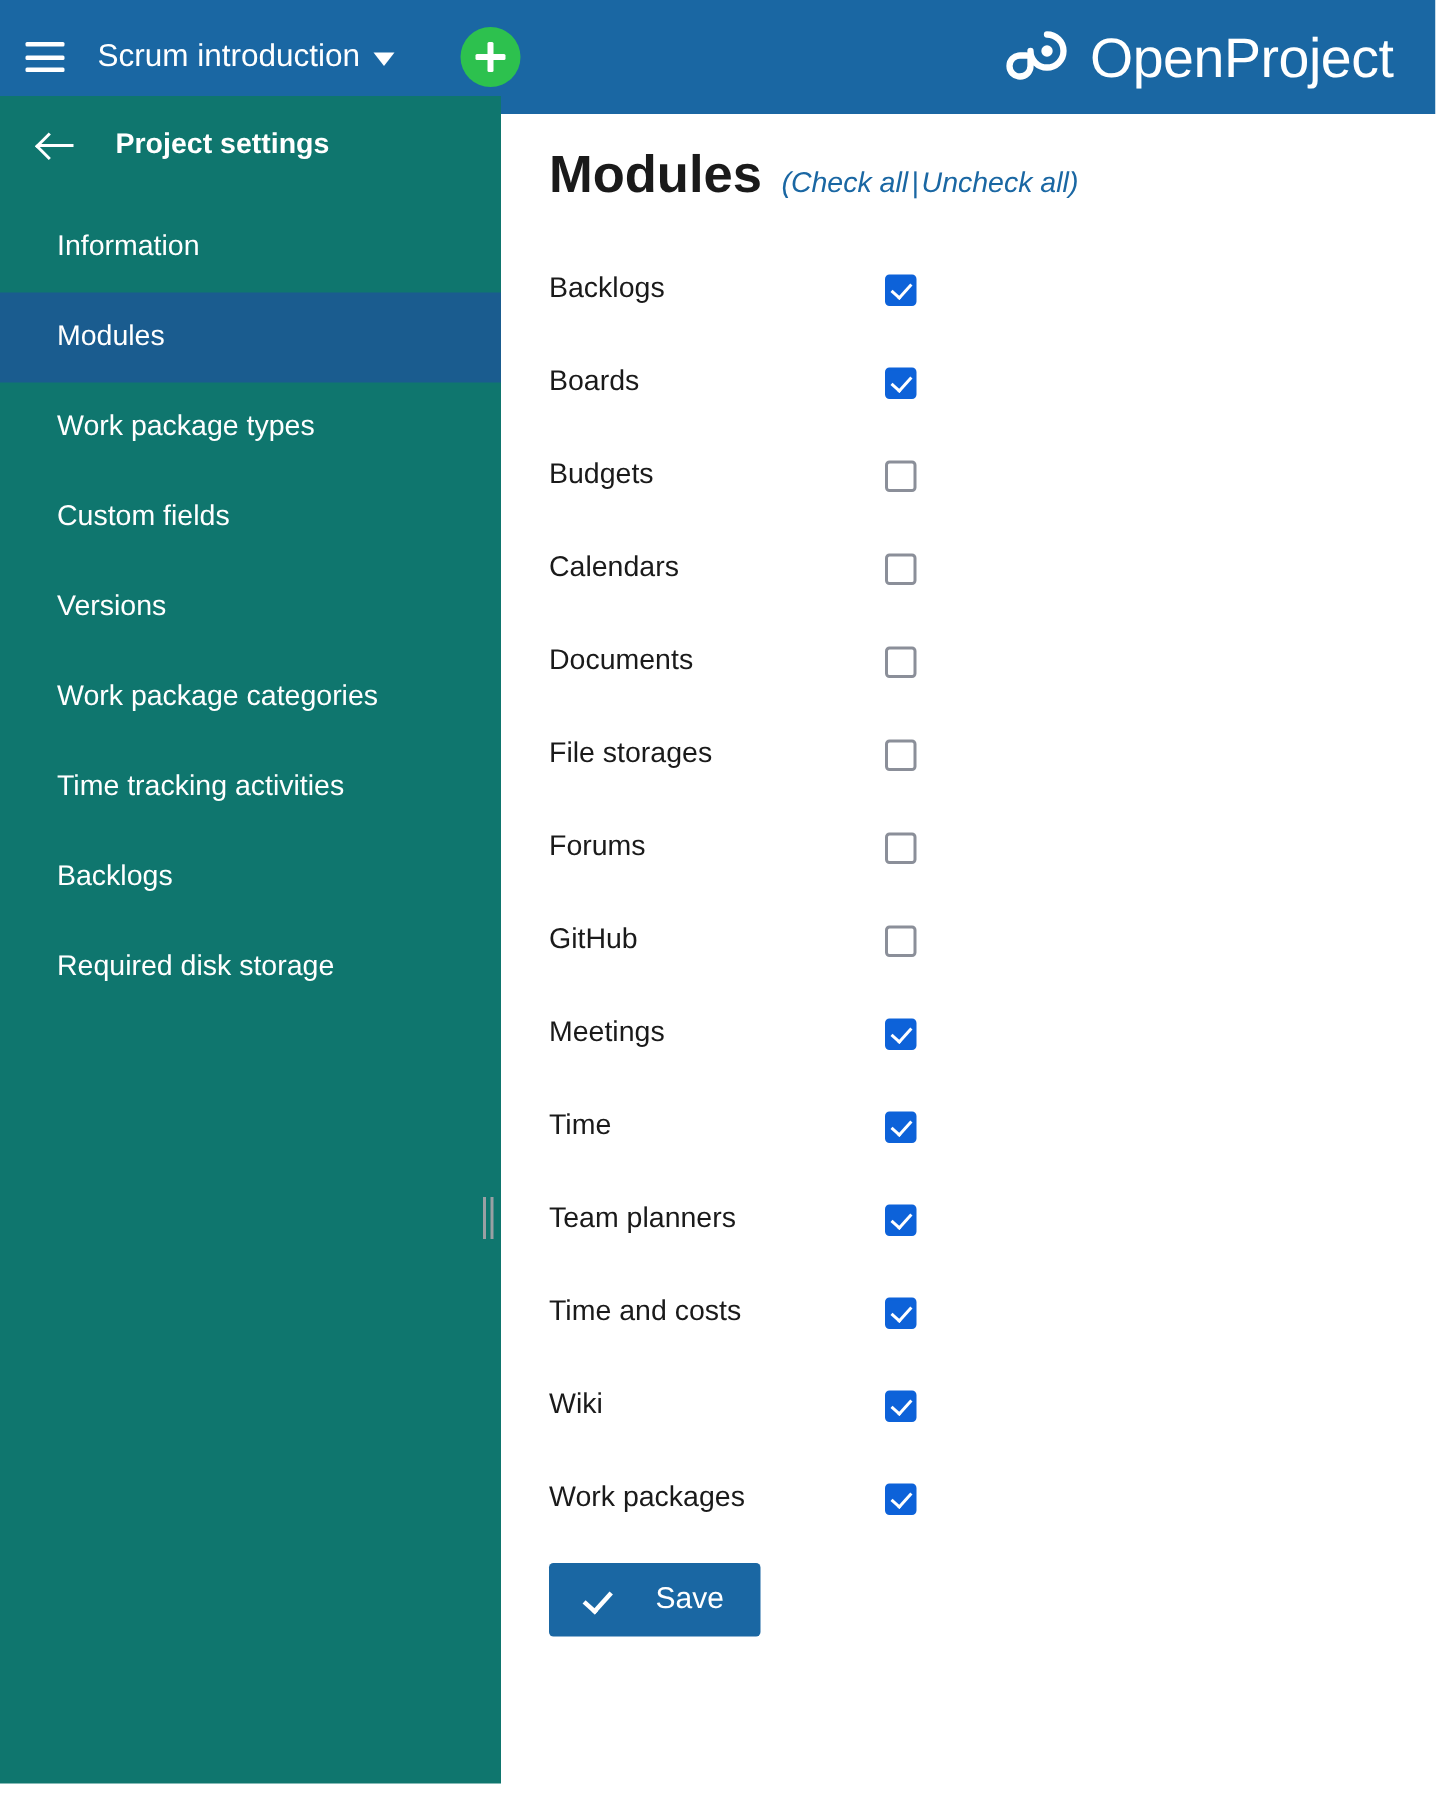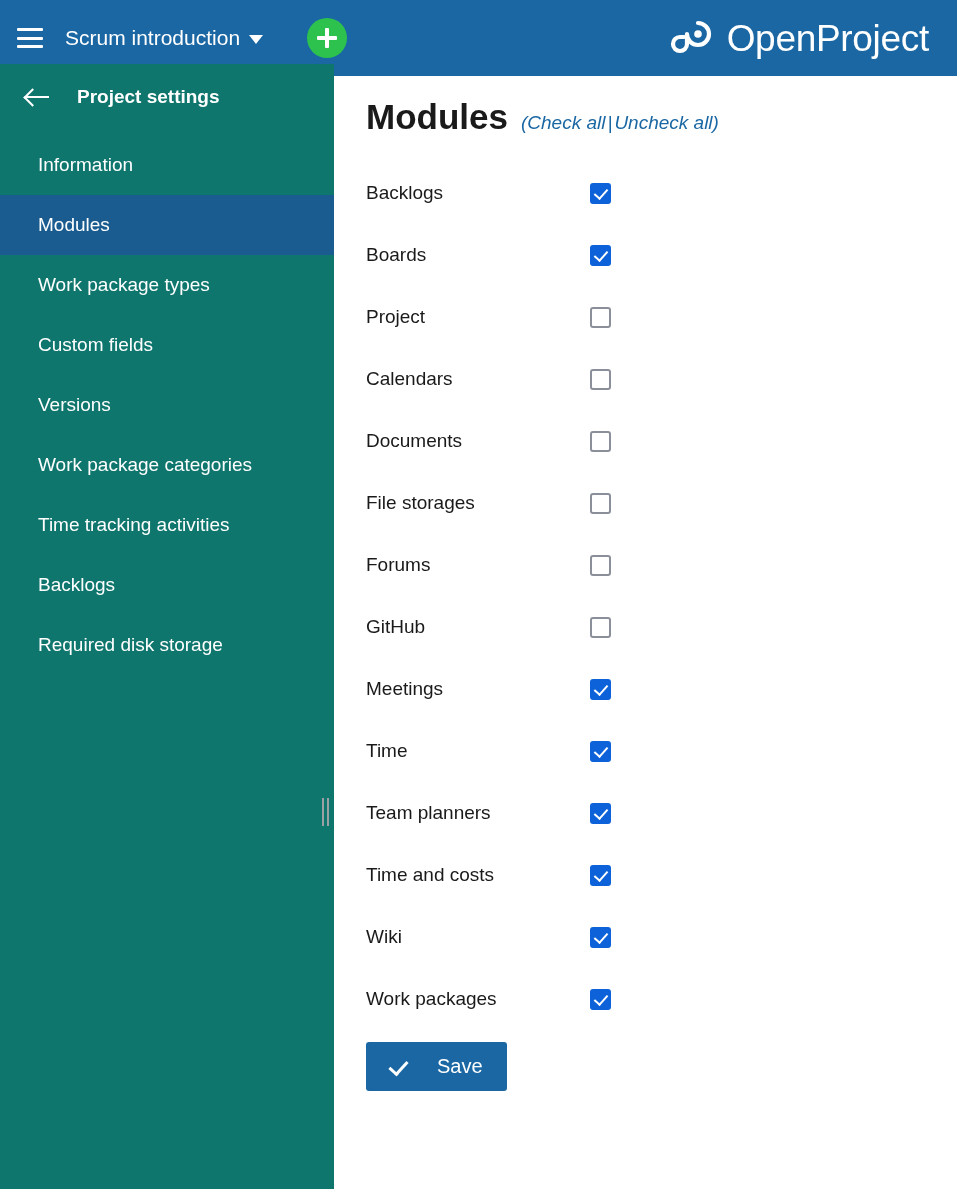--- a/index.html
+++ b/index.html
@@ -382,21 +382,21 @@
         <span class="module-label">Backlogs</span>
         <span class="checkbox checked"></span>
       </div>
 
       <div class="module-row">
         <span class="module-label">Boards</span>
         <span class="checkbox checked"></span>
       </div>
 
       <div class="module-row">
-        <span class="module-label">Project</span>
+        <span class="module-label">Budgets</span>
         <span class="checkbox"></span>
       </div>
 
       <div class="module-row">
         <span class="module-label">Calendars</span>
         <span class="checkbox"></span>
       </div>
 
       <div class="module-row">
         <span class="module-label">Documents</span>

